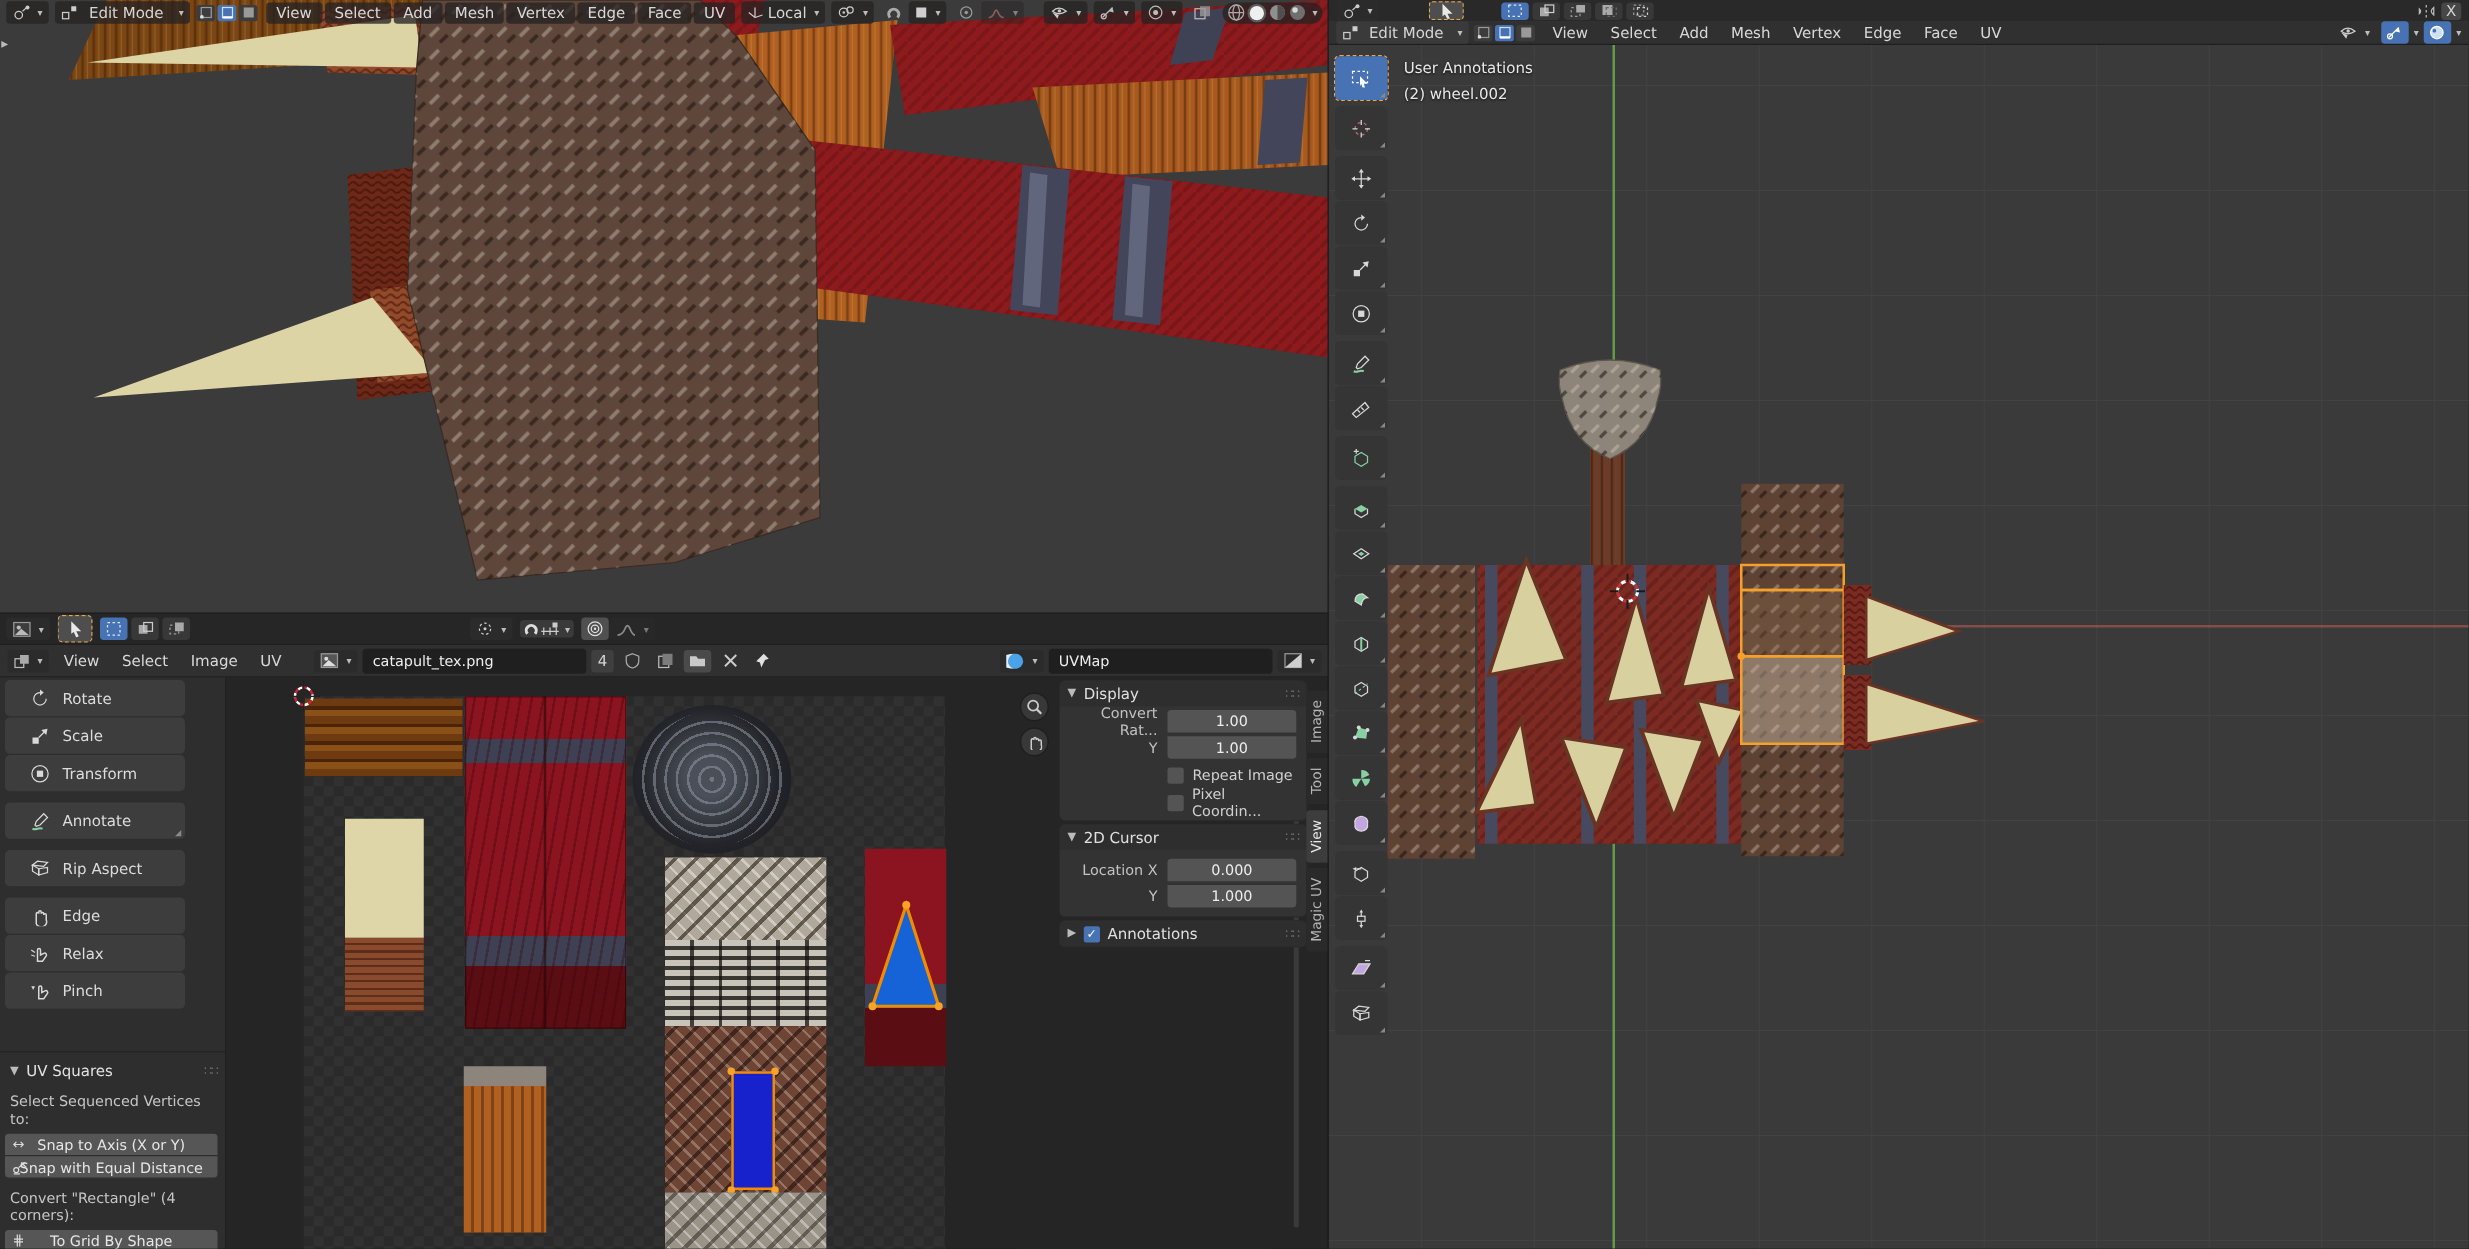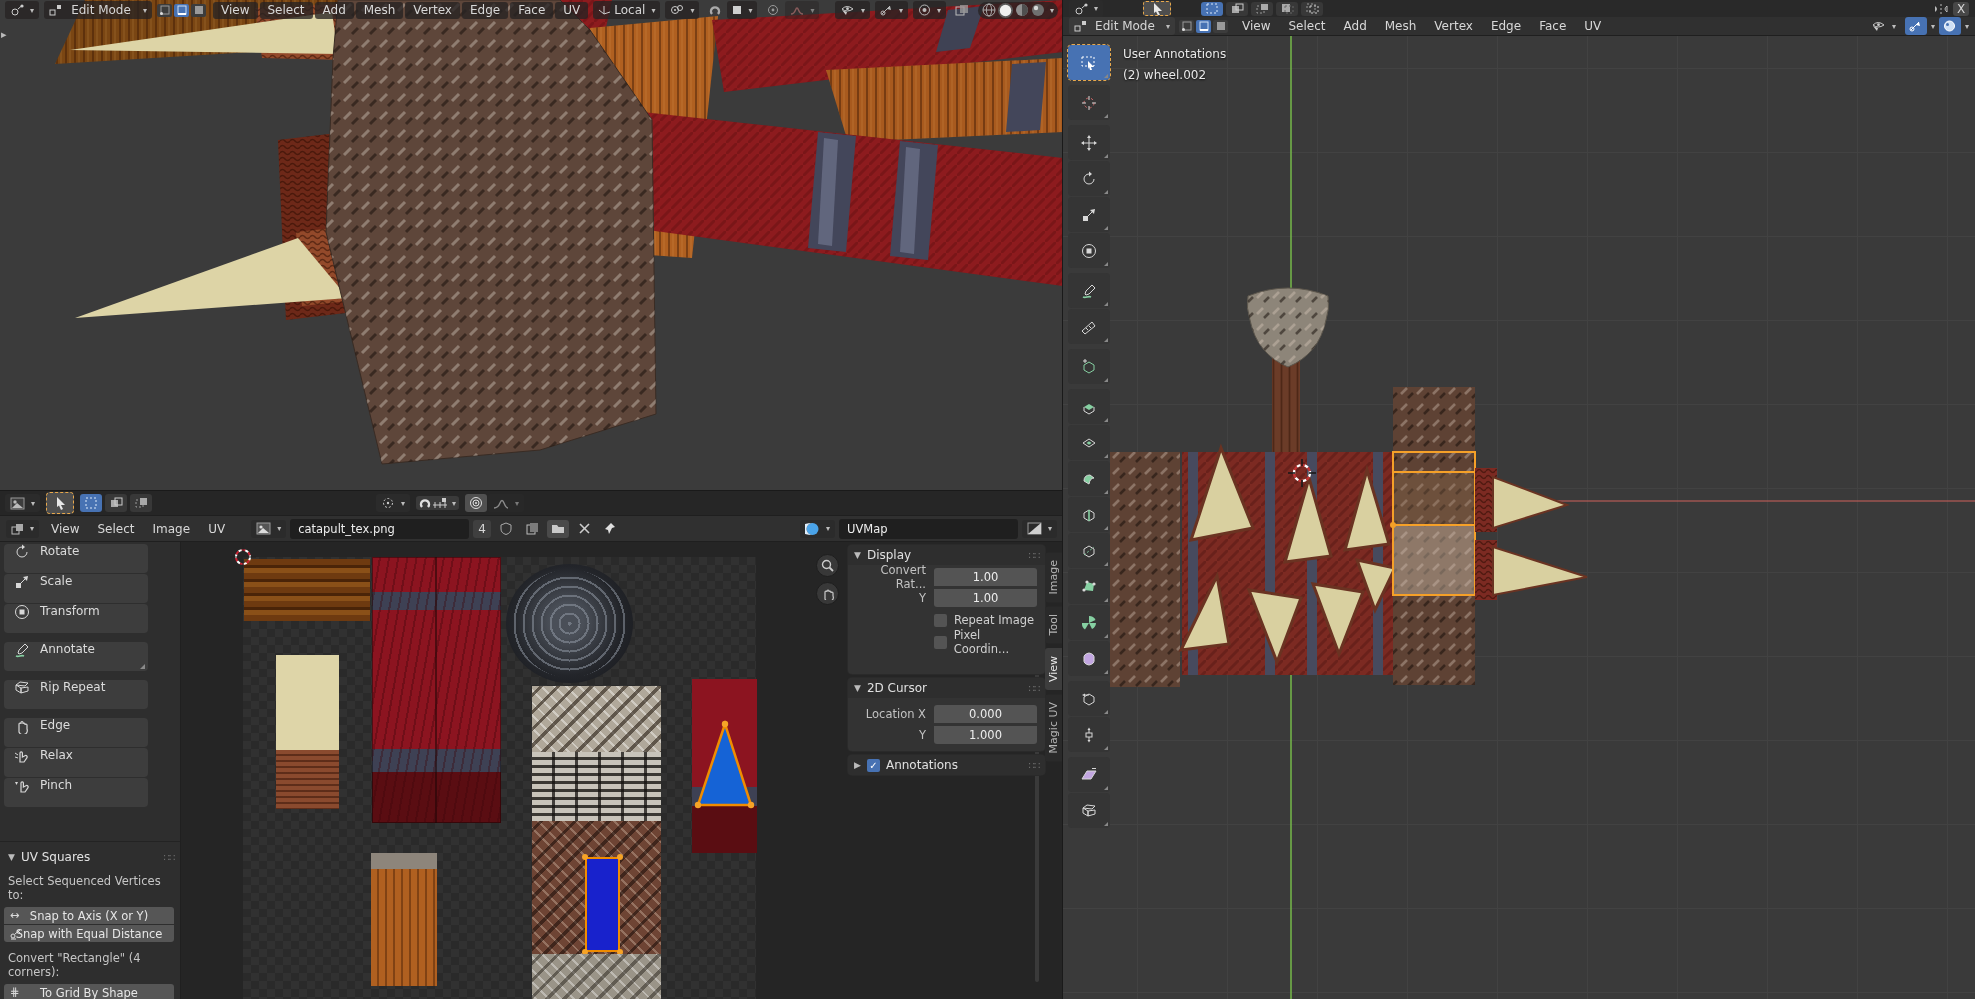--- a/index.html
+++ b/index.html
@@ -25,21 +25,21 @@
   
   #left3d { left:0; top:0; width:1063px; height:491px; background:#3b3b3b; }
   #left3d .hdr { position:absolute; left:0; top:0; right:0; height:20px; display:flex; align-items:center; gap:5px; padding:1px 5px; z-index:5; }
   .collapse-arrow { position:absolute; left:1px; top:28px; color:#bbb; font-size:11px; z-index:6; }
 
   
   #uved { left:0; top:491px; width:1063px; height:508px; background:#282828; }
   #uved .trow { position:absolute; left:0; right:0; height:25px; background:#262626; display:flex; align-items:center; gap:6px; padding:0 5px; border-bottom:1px solid #1f1f1f; }
   #uved .mrow { position:absolute; left:0; right:0; top:25px; height:26px; background:#303030; display:flex; align-items:center; gap:4px; padding:0 6px; border-bottom:1px solid #1f1f1f; }
   #uvtools { position:absolute; left:0; top:51px; bottom:0; width:181px; background:#2e2e2e; border-right:1px solid #202020; padding-top:2px; }
-  .toolbtn { width:144px; height:29px; margin:0 0 1px 4px; background:#3d3d3d; border-radius:4px; display:flex; align-items:flex-start; gap:10px; padding-left:10px; color:#dcdcdc; position:relative; }
+  .toolbtn { width:144px; height:29px; margin:0 0 1px 4px; background:#3d3d3d; border-radius:4px; display:flex; align-items:center; gap:10px; padding-left:20px; color:#dcdcdc; position:relative; }
   .toolbtn .subtool { position:absolute; right:3px; bottom:2px; width:0; height:0; border-left:5px solid transparent; border-bottom:5px solid #8a8a8a; }
   .tgap { height:8px; }
   #uvsquares { margin-top:34px; border-top:1px solid #232323; padding:6px 4px 0 4px; }
   #uvsquares .phead { display:flex; align-items:center; gap:6px; color:#e2e2e2; padding:2px 2px 8px 4px; }
   #uvsquares .lbl { color:#c6c6c6; font-size:11.5px; padding:2px 0 5px 4px; }
   .sqbtn { width:170px; height:17px; background:#565656; color:#e6e6e6; font-size:11.5px; display:flex; align-items:center; justify-content:center; gap:5px; position:relative; }
   .sqbtn .bic { position:absolute; left:6px; top:1px; color:#dadada; }
   .sqbtn.top { border-radius:3px 3px 0 0; margin-bottom:1px; }
   .sqbtn.bot { border-radius:0 0 3px 3px; }
   #uvcanvas { position:absolute; left:181px; top:51px; right:0; bottom:0; background:#252525; }
@@ -502,21 +502,21 @@
         </div>
         <div class="tgap"></div>
         <div class="toolbtn">
           <span>
             <svg class="ic" width="16" height="16" viewBox="0 0 16 16">
               <path d="M2 5l4-3 8 1-3 3z" fill="none" stroke="#d8d8d8"></path>
               <path d="M2 5v5l5 3v-5z" fill="none" stroke="#d8d8d8"></path>
               <path d="M7 8l7-1v4l-7 2z" fill="none" stroke="#d8d8d8"></path>
             </svg>
           </span>
-          <span>Rip Repeat</span>
+          <span>Rip Aspect</span>
         </div>
         <div class="tgap"></div>
         <div class="toolbtn">
           <span>
             <svg class="ic" width="16" height="16" viewBox="0 0 16 16">
               <path d="M5 14 V6 a1 1 0 0 1 2 0 V4.5 a1 1 0 0 1 2 0 V6 a1 1 0 0 1 2 0 v1 a1 1 0 0 1 2 0 v4 a4 3.8 0 0 1-8 3z" fill="none" stroke="#d8d8d8" stroke-width="1.2"></path>
             </svg>
           </span>
           <span>Edge</span>
         </div>
@@ -653,21 +653,21 @@
         <div class="prow" style="margin-top:-1px">
             <span class="plab">Y</span>
             <span class="field" style="border-radius:0 0 3px 3px">
               <span>1.00</span>
             </span>
           </div>
         <div class="prow" style="margin-left:86px">
             <span class="chk"></span>
             <span style="font-size:11.5px;color:#d0d0d0">Repeat Image</span>
           </div>
-        <div class="prow" style="margin-left:86px;margin-bottom:22px">
+        <div class="prow" style="margin-left:86px;margin-bottom:4px">
             <span class="chk"></span>
             <span style="font-size:11.5px;color:#d0d0d0">Pixel Coordin...</span>
           </div>
       </div>
       <div class="panel">
         <div class="ph">
           <span style="font-size:9px;color:#bbb">▼</span>
           <span>2D Cursor</span>
           <span class="grip">∷∷</span>
         </div>

